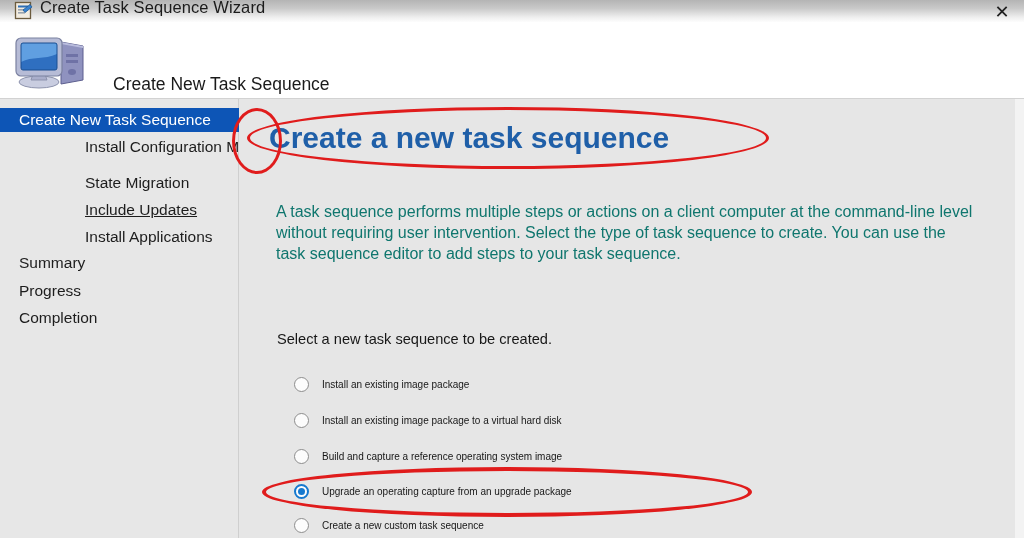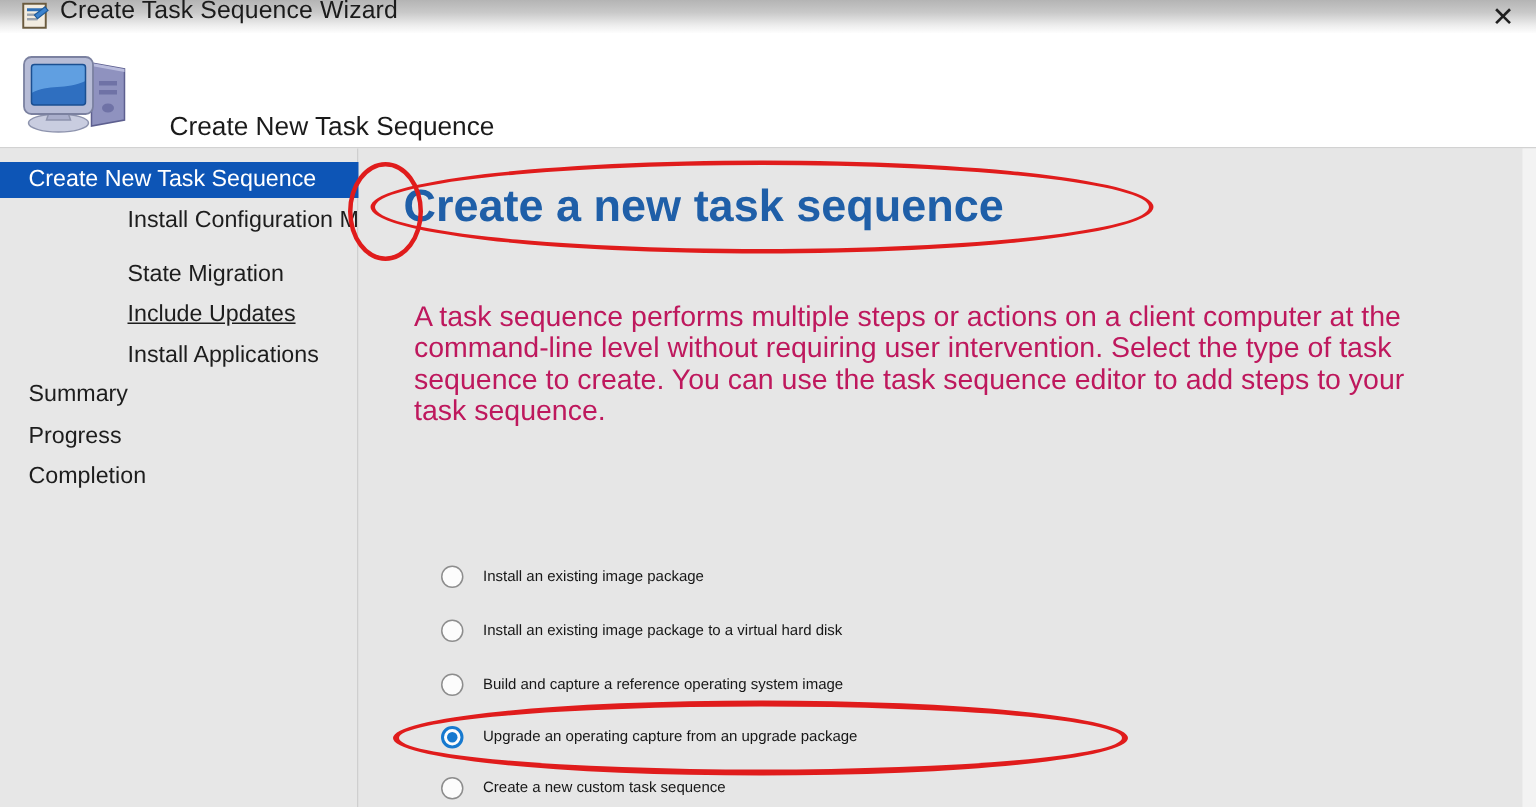--- a/index.html
+++ b/index.html
@@ -125,23 +125,23 @@
     left: 30px; top: 22px;
     font-size: 30px;
     font-weight: bold;
     color: #1f5fa8;
     white-space: nowrap;
   }
   #body-paragraph {
     position: absolute;
     left: 37px; top: 102px;
     width: 700px;
-    font-size: 19px;
+    font-size: 16px;
     line-height: 21px;
-    color: #be185d;
+    color: #0f766e;
   }
   #select-prompt {
     position: absolute;
     left: 38px; top: 232px;
     font-size: 14.6px;
     color: #171717;
     white-space: nowrap;
   }
   #options-list {
     position: absolute;
@@ -265,20 +265,21 @@
       <span>Progress</span>
     </div>
     <div class="sidebar-item level-0" style="top:207px;">
       <span>Completion</span>
     </div>
   </div>
 
   <div id="content-pane">
     <div id="page-heading">Create a new task sequence</div>
     <div id="body-paragraph">A task sequence performs multiple steps or actions on a client computer at the command-line level without requiring user intervention. Select the type of task sequence to create. You can use the task sequence editor to add steps to your task sequence.</div>
+    <div id="select-prompt">Select a new task sequence to be created.</div>
 
     <div id="options-list">
       <div class="option-row">
         <span class="radio"></span>
         <span class="option-label">Install an existing image package</span>
       </div>
       <div class="option-row" style="height:38px;">
         <span class="radio"></span>
         <span class="option-label">Install an existing image package to a virtual hard disk</span>
       </div>

